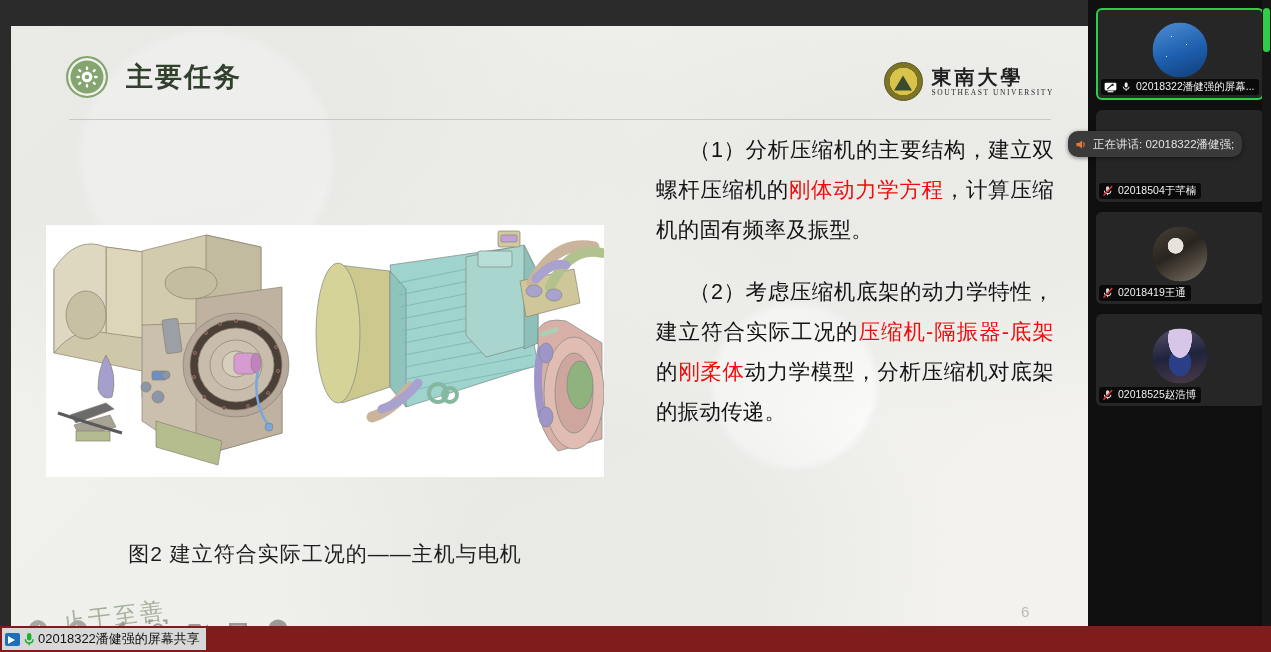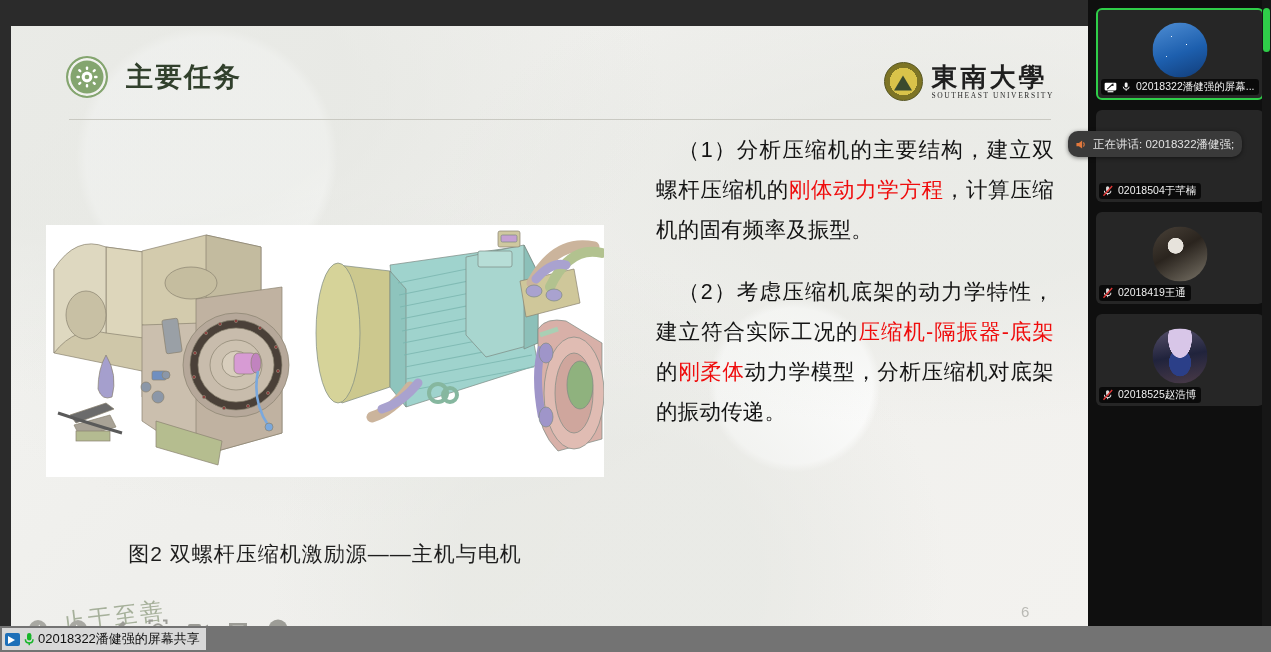--- a/index.html
+++ b/index.html
@@ -77,21 +77,21 @@
   .seu-seal::after {
     content: ""; position: absolute; left: 50%; top: 54%;
     transform: translate(-50%,-50%);
     width: 0; height: 0;
     border-left: 9px solid transparent;
     border-right: 9px solid transparent;
     border-bottom: 15px solid #3a4a2e;
   }
   .seu-wordmark { display: flex; flex-direction: column; line-height: 1; }
   .seu-cn {
-    font-size: 26px; font-weight: bold; color: #1f1f1f;
+    font-size: 20px; font-weight: bold; color: #1f1f1f;
     letter-spacing: 3px; font-family: "DejaVu Serif", "Liberation Serif", serif;
   }
   .seu-en {
     font-size: 7.5px; letter-spacing: 1.6px; color: #2a2a2a; margin-top: 2px;
     font-family: "Liberation Serif", serif;
   }
   .header-rule {
     position: absolute; left: 58px; top: 93px; width: 982px; height: 1px;
     background: #c9c9c2;
   }
@@ -110,21 +110,21 @@
 
   
   .body-col {
     position: absolute; left: 645px; top: 104px; width: 398px;
   }
   .para {
     font-size: 21.5px; line-height: 40px; color: #141414;
     text-align: justify; margin-bottom: 22px;
     letter-spacing: 0.2px;
   }
-  .para .ind { margin-left: 22px; }
+  .para .ind { margin-left: 33px; }
   .hl { color: #ef0c0c; }
 
   .page-num {
     position: absolute; left: 1010px; top: 577px;
     font-size: 15px; color: #b9b9b4;
   }
 
   
   .motto {
     position: absolute; left: 51px; top: 575px;
@@ -142,21 +142,21 @@
   .tb-btn {
     width: 26px; height: 26px;
     display: flex; align-items: center; justify-content: center;
     color: #9c9c96; cursor: pointer;
   }
   .tb-btn svg { display: block; }
 
   
   .taskbar {
     position: absolute; left: 0; top: 626px; width: 1271px; height: 26px;
-    background: #737373;
+    background: #7f1d1d;
     display: flex; align-items: center;
   }
   .task-item {
     height: 22px; margin-left: 2px;
     background: #d8d8d8;
     display: flex; align-items: center; gap: 3px;
     padding: 0 6px 0 3px;
     color: #101010; font-size: 13px; white-space: nowrap;
   }
   .mini-screen {
@@ -419,21 +419,21 @@
             <ellipse cx="528" cy="168" rx="30" ry="56" fill="#e0bcb3"></ellipse>
             <ellipse cx="528" cy="168" rx="19" ry="40" fill="#cfa69d"></ellipse>
             <ellipse cx="534" cy="160" rx="13" ry="24" fill="#8fb27e"></ellipse>
             <path d="M496 122 Q488 150 496 192" stroke="#9f95c9" stroke-width="8" fill="none"></path>
             <ellipse cx="500" cy="128" rx="7" ry="10" fill="#9f95c9"></ellipse>
             <ellipse cx="500" cy="192" rx="7" ry="10" fill="#9f95c9"></ellipse>
             <path d="M494 110 L512 104" stroke="#a9cfb4" stroke-width="5"></path>
           </g>
         </svg>
       </div>
-      <div class="figure-caption">图2  双螺杆压缩机激励源——主机与电机</div>
+      <div class="figure-caption">图2  建立符合实际工况的——主机与电机</div>
 
       <div class="body-col">
         <p class="para"><span class="ind">（1）分析压缩机的主要结构，建立双螺杆压缩机的</span><span class="hl">刚体动力学方程</span><span>，计算压缩机的固有频率及振型。</span></p>
         <p class="para"><span class="ind">（2）考虑压缩机底架的动力学特性，建立符合实际工况的</span><span class="hl">压缩机-隔振器-底架</span><span>的</span><span class="hl">刚柔体</span><span>动力学模型，分析压缩机对底架的振动传递。</span></p>
       </div>
 
       <div class="page-num">6</div>
 
       <div class="motto">止于至善</div>
 

